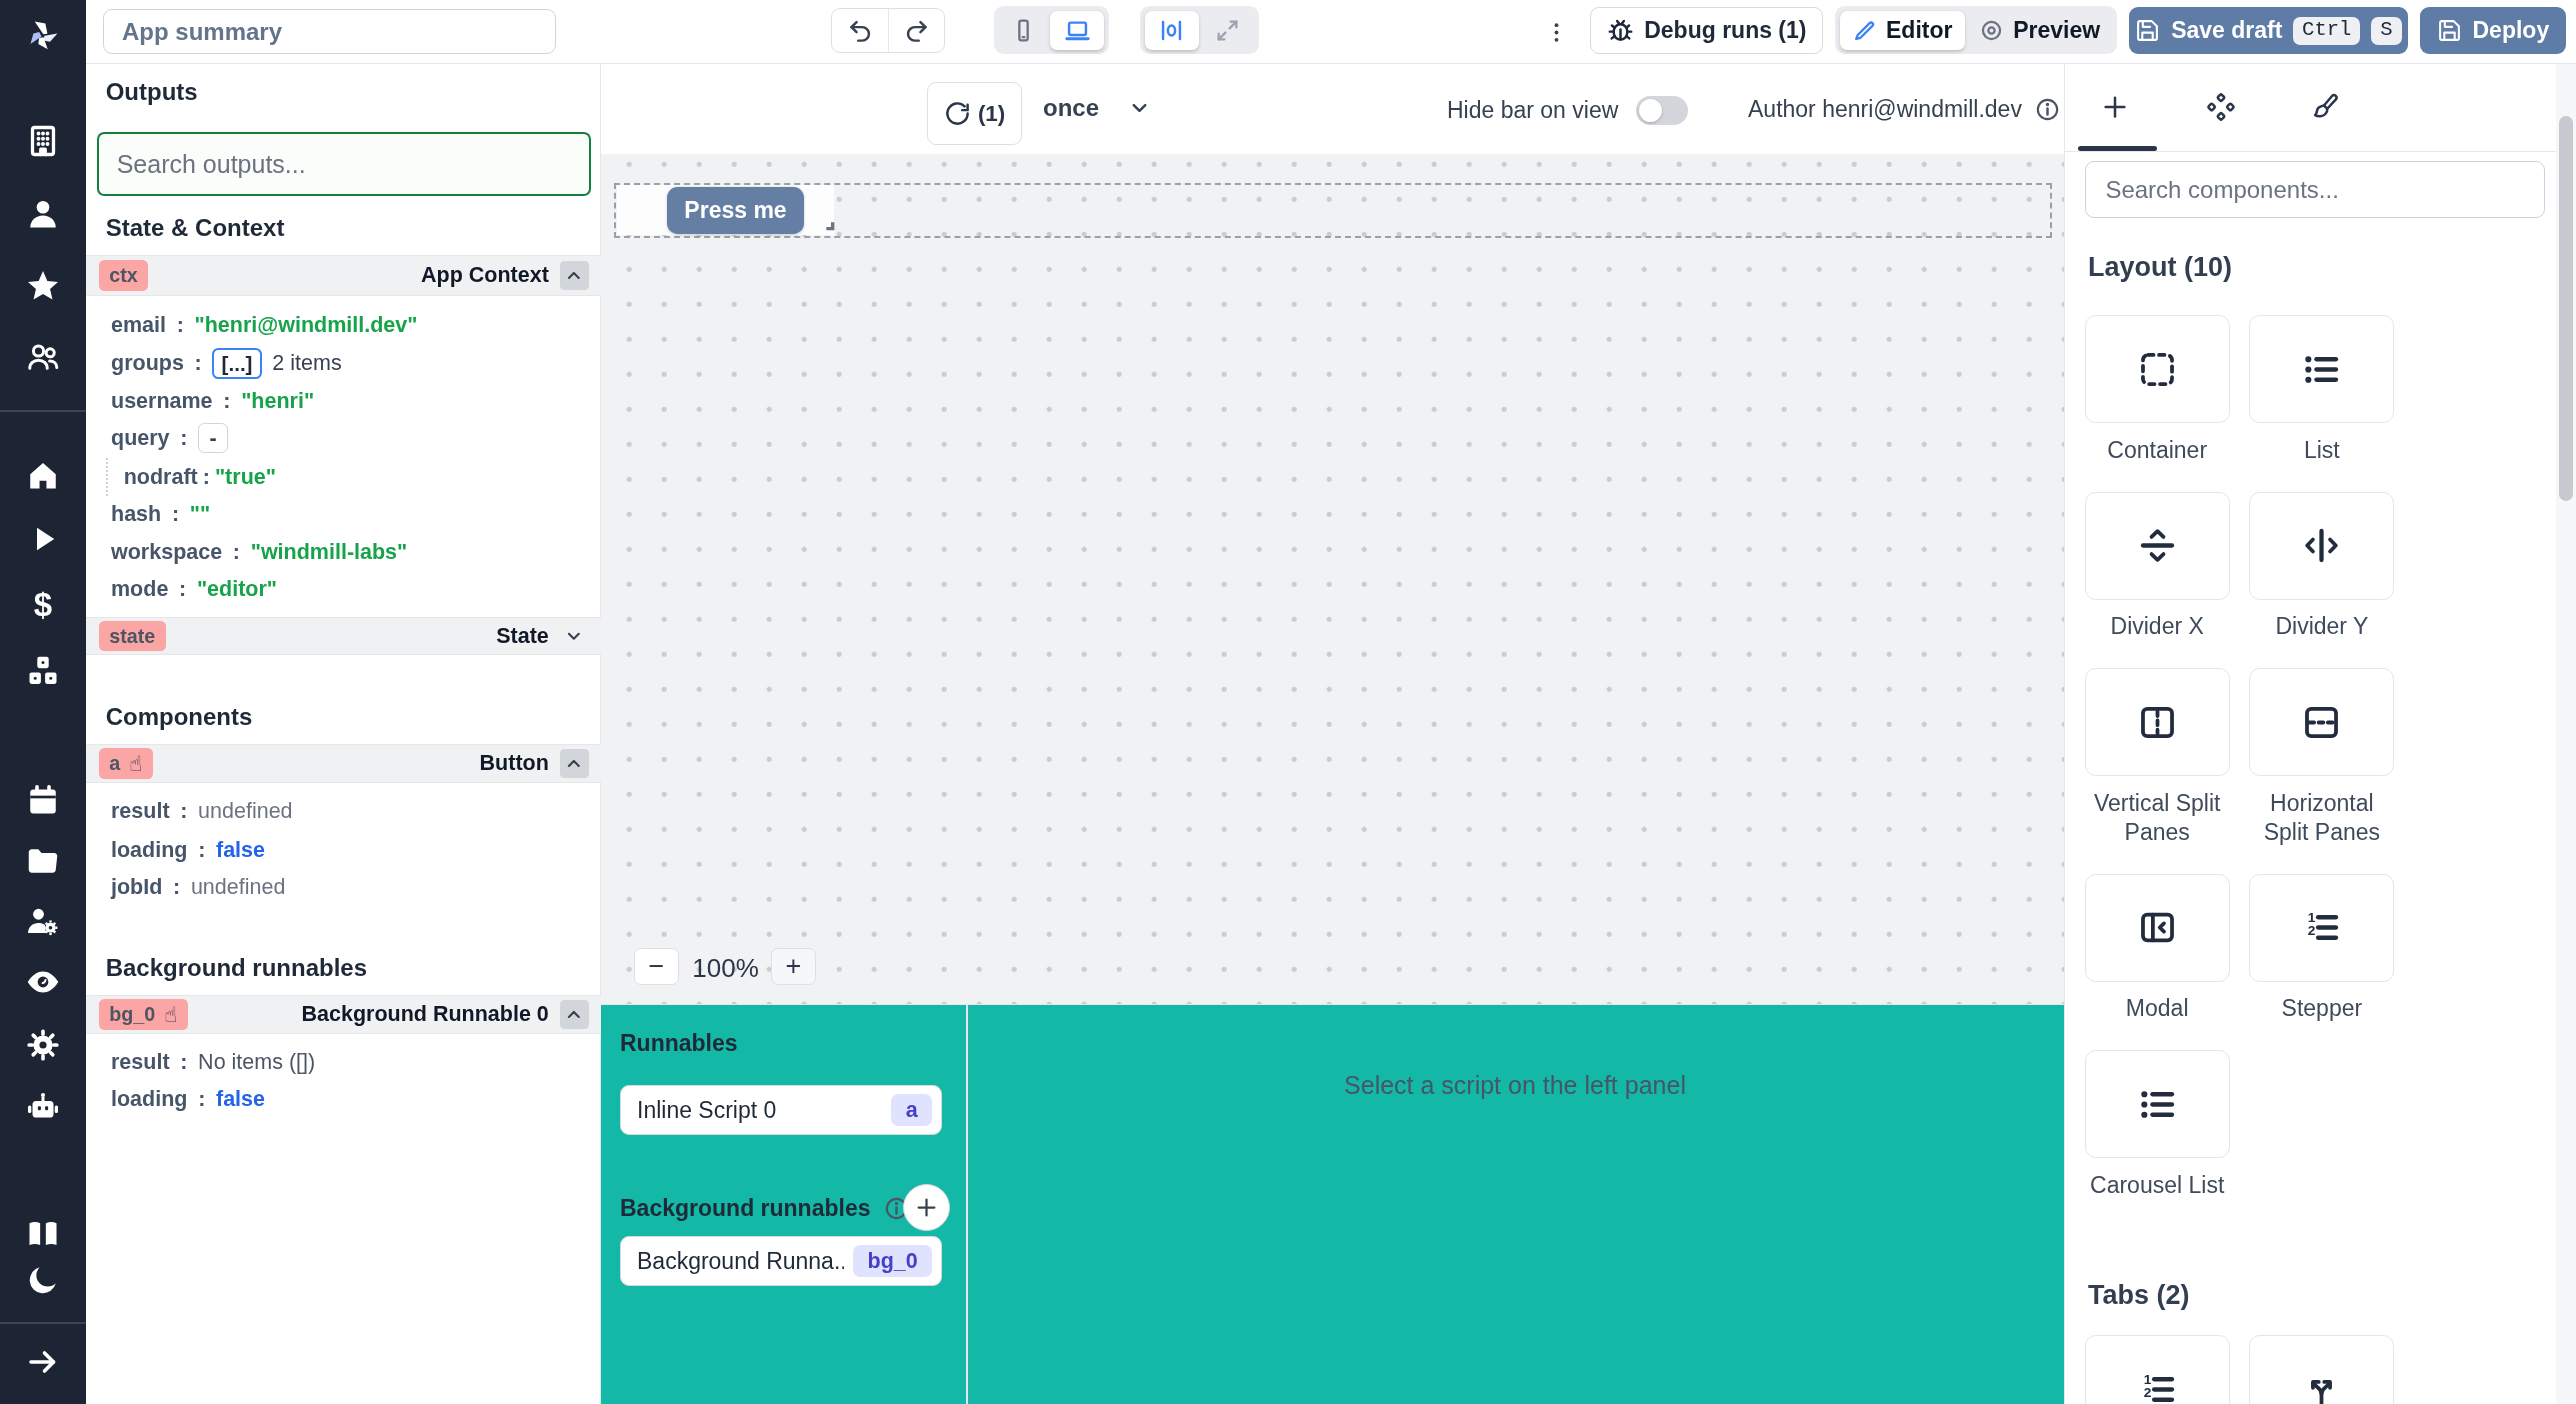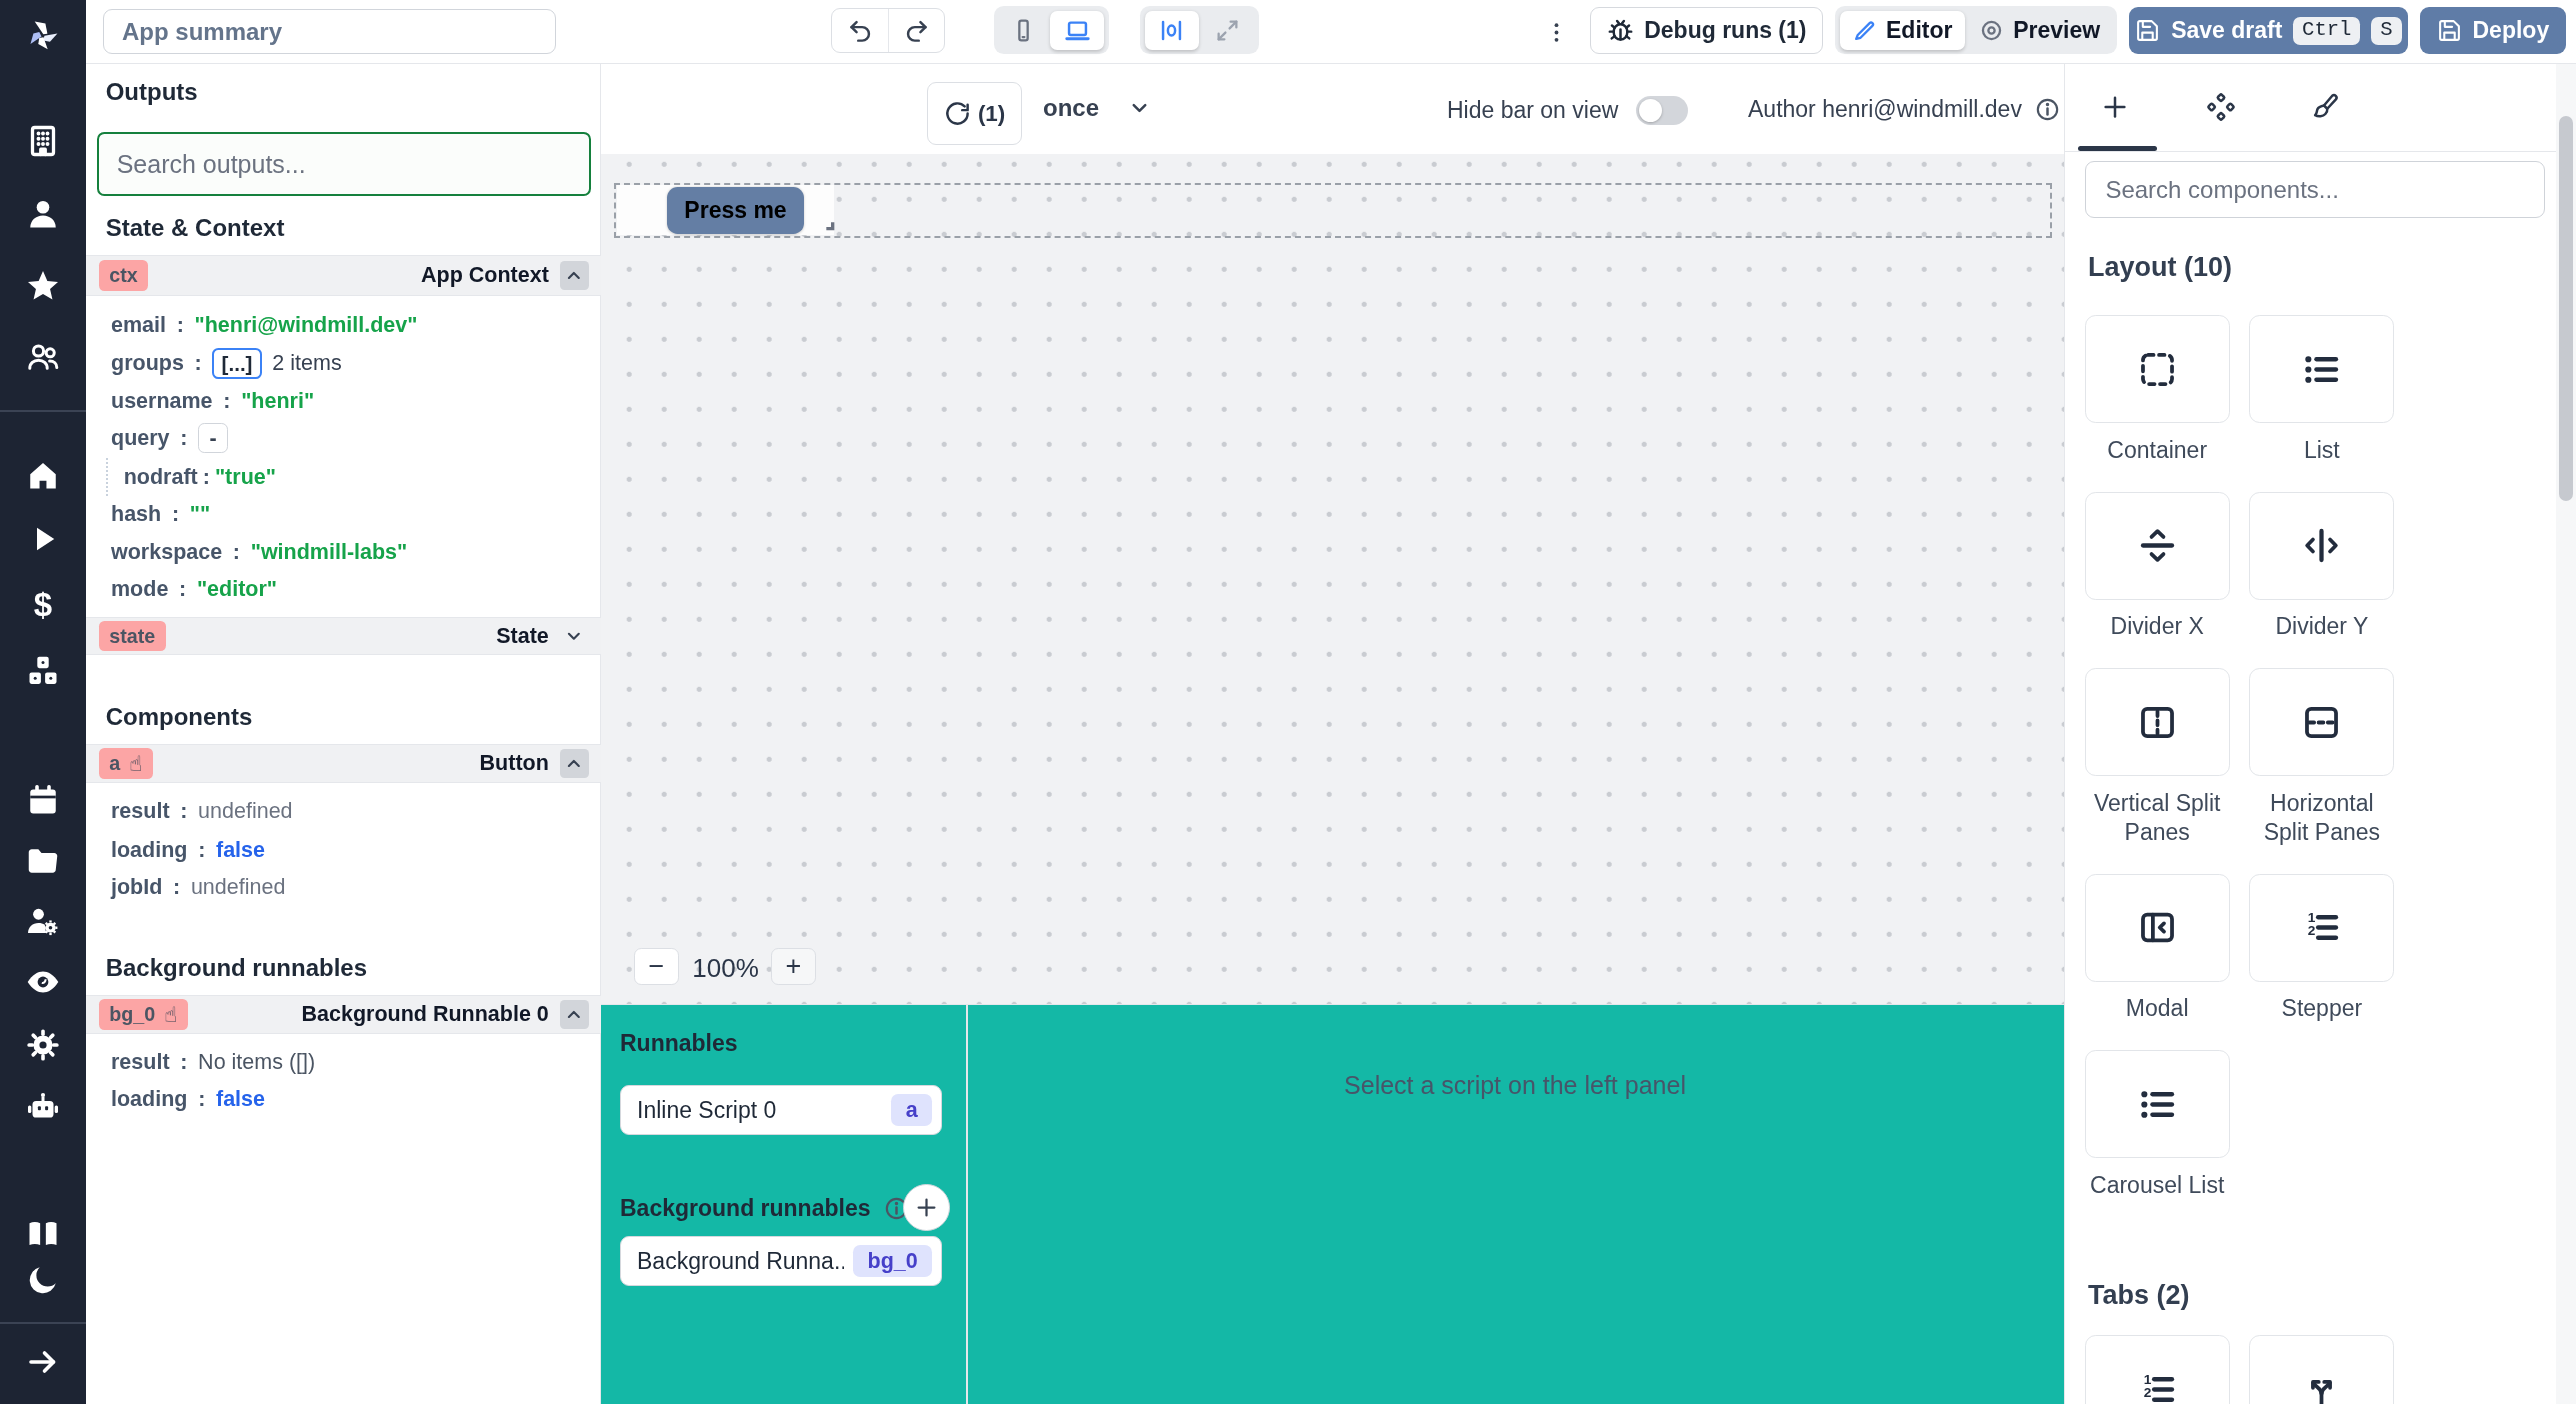--- a/index.html
+++ b/index.html
@@ -79,21 +79,21 @@
     box-shadow:0 0.9px 2.7px rgba(0,0,0,.25)}
   .author{position:absolute;left:1147px;top:32px;display:flex;align-items:center;gap:12.5px;color:#374151;font-size:23px}
 
   
   .canvas{position:absolute;left:601px;top:154px;width:1463px;height:850px;background:#f1f2f4;
     background-image:radial-gradient(circle,#c9ccd1 2.3px,transparent 2.5px);background-size:35px 35px;
     background-position:10.7px -7.2px}
   .selrow{position:absolute;left:13.4px;top:29px;width:1438px;height:55px;border:2.7px dashed #9aa0a8}
   .cell-a{position:absolute;left:16px;top:31px;width:217px;height:50px;background:#fdfdfd}
   .pressbtn{position:absolute;left:66px;top:33px;width:137px;height:47px;background:#647ea4;border-radius:10.7px;
-    color:#000000;font-size:23px;font-weight:700;display:flex;align-items:center;justify-content:center;
+    color:#ffffff;font-size:23px;font-weight:700;display:flex;align-items:center;justify-content:center;
     box-shadow:0 0.9px 2.7px rgba(0,0,0,.2)}
   .handle{position:absolute;left:220px;top:63px;width:16px;height:16px;color:#6b7280}
   .zoombtn{position:absolute;top:794px;width:45px;height:37px;border:1.8px solid #dcdfe4;border-radius:7.2px;
     background:#fff;display:flex;align-items:center;justify-content:center;font-size:27px;color:#2b3648}
   .zoombtn.plus{background:#f6f7f8}
   .zoomlvl{position:absolute;left:86px;top:799px;width:77px;text-align:center;font-size:26px;color:#2b3648}
 
   
   .bottom{position:absolute;left:601px;top:1004px;width:1463px;height:401px;background:#14b8a6;
     border-top:1.8px solid #e5e7eb}

